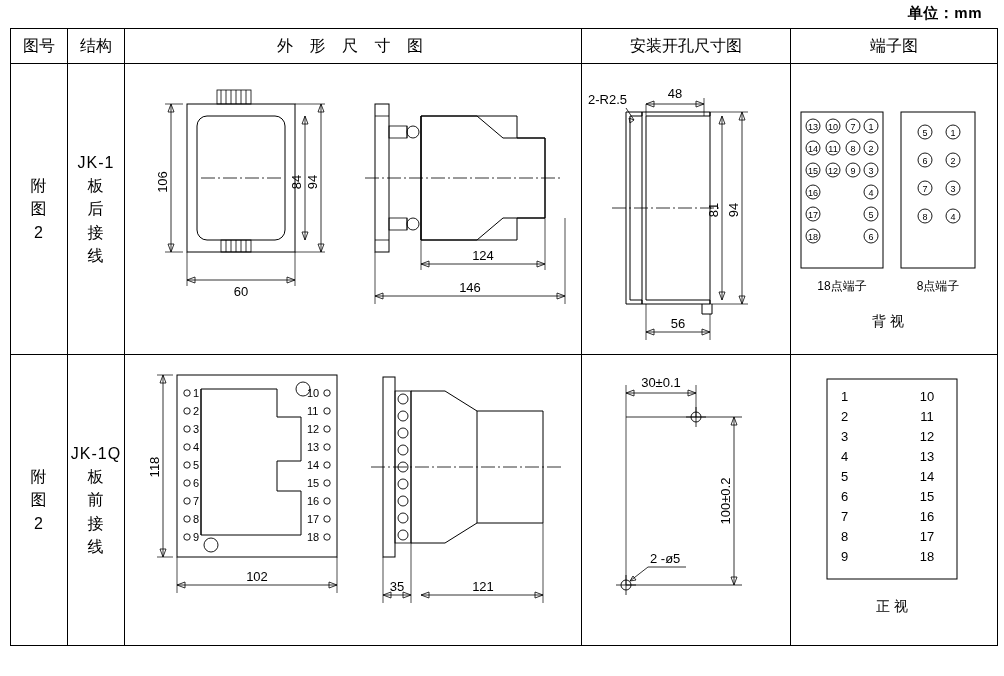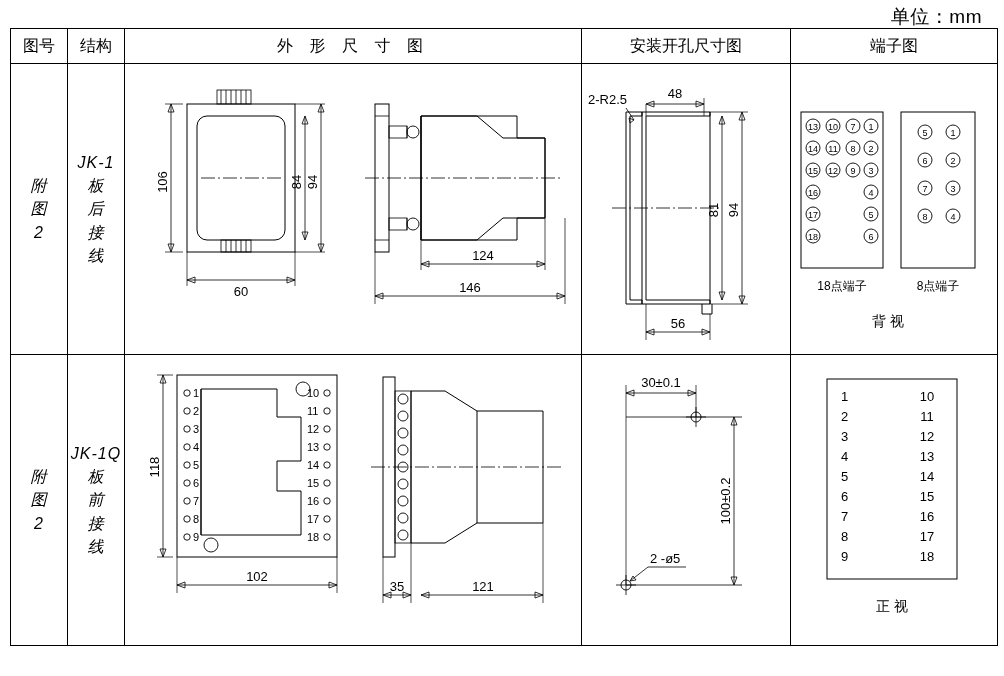--- a/index.html
+++ b/index.html
@@ -14,22 +14,23 @@
   #page {
     position: relative;
     width: 1004px;
     height: 676px;
     overflow: hidden;
   }
   .unit-label {
     position: absolute;
     right: 22px;
     top: 4px;
-    font-size: 19px;
+    font-size: 15px;
     letter-spacing: 0.5px;
+    font-weight: bold;
   }
   table.main {
     position: absolute;
     left: 10px;
     top: 28px;
     width: 984px;
     border-collapse: collapse;
     table-layout: fixed;
   }
   table.main td, table.main th {
@@ -52,21 +53,21 @@
   .col-mount { width: 208px; margin-top: 8px; }
   .col-term { width: 206px; }
 
   .row-body td { height: 290px; }
 
   .vert-text {
     font-size: 16px;
     line-height: 1.45;
     letter-spacing: 1px;
   }
-  .vert-text span { display: block; font-style: italic; }
+  .vert-text span { display: block; }
 
   .cellwrap { position: relative; width: 100%; height: 100%; }
 
   svg { display: block; }
   .ln { stroke: #000; fill: none; stroke-width: 1; }
   .ln-thin { stroke: #000; fill: none; stroke-width: 0.8; }
   .dash { stroke: #000; fill: none; stroke-width: 0.8; stroke-dasharray: 14 3 2 3; }
   .ext { stroke: #000; fill: none; stroke-width: 0.7; }
   .dimtxt { font-family: "Liberation Sans", sans-serif; font-size: 13px; fill: #000; }
   .smtxt { font-family: "Liberation Sans", sans-serif; font-size: 12px; fill: #000; }

